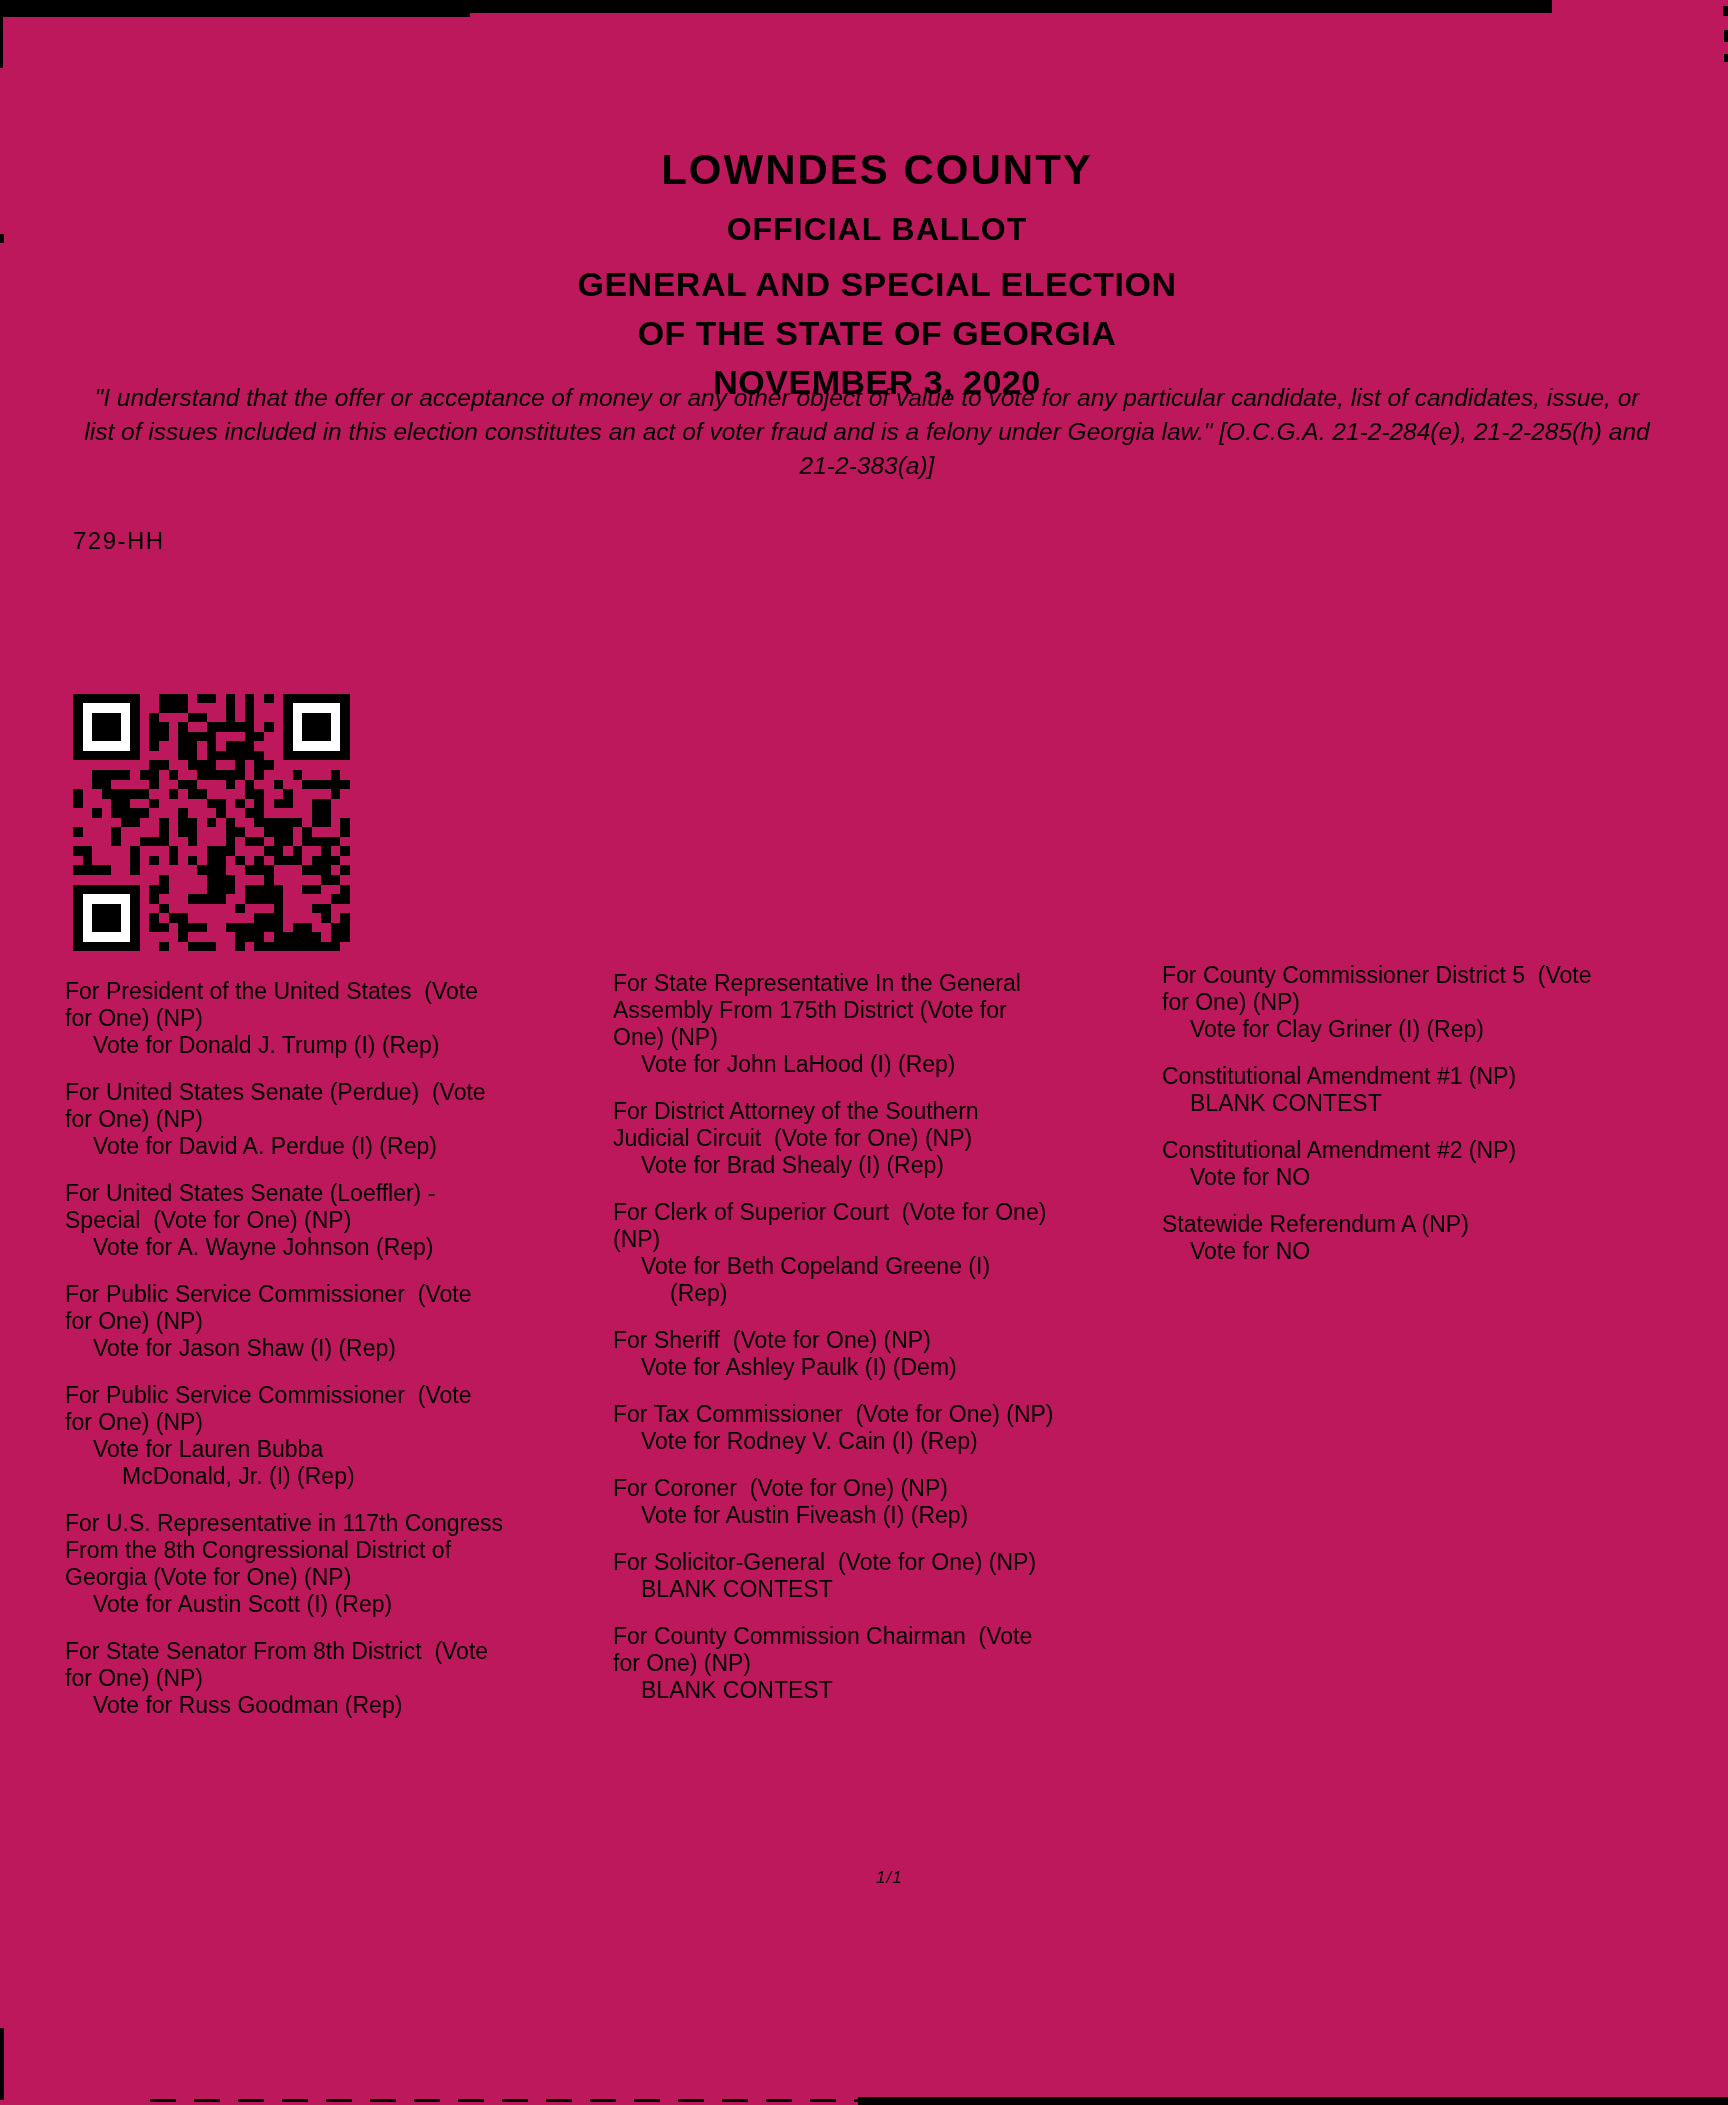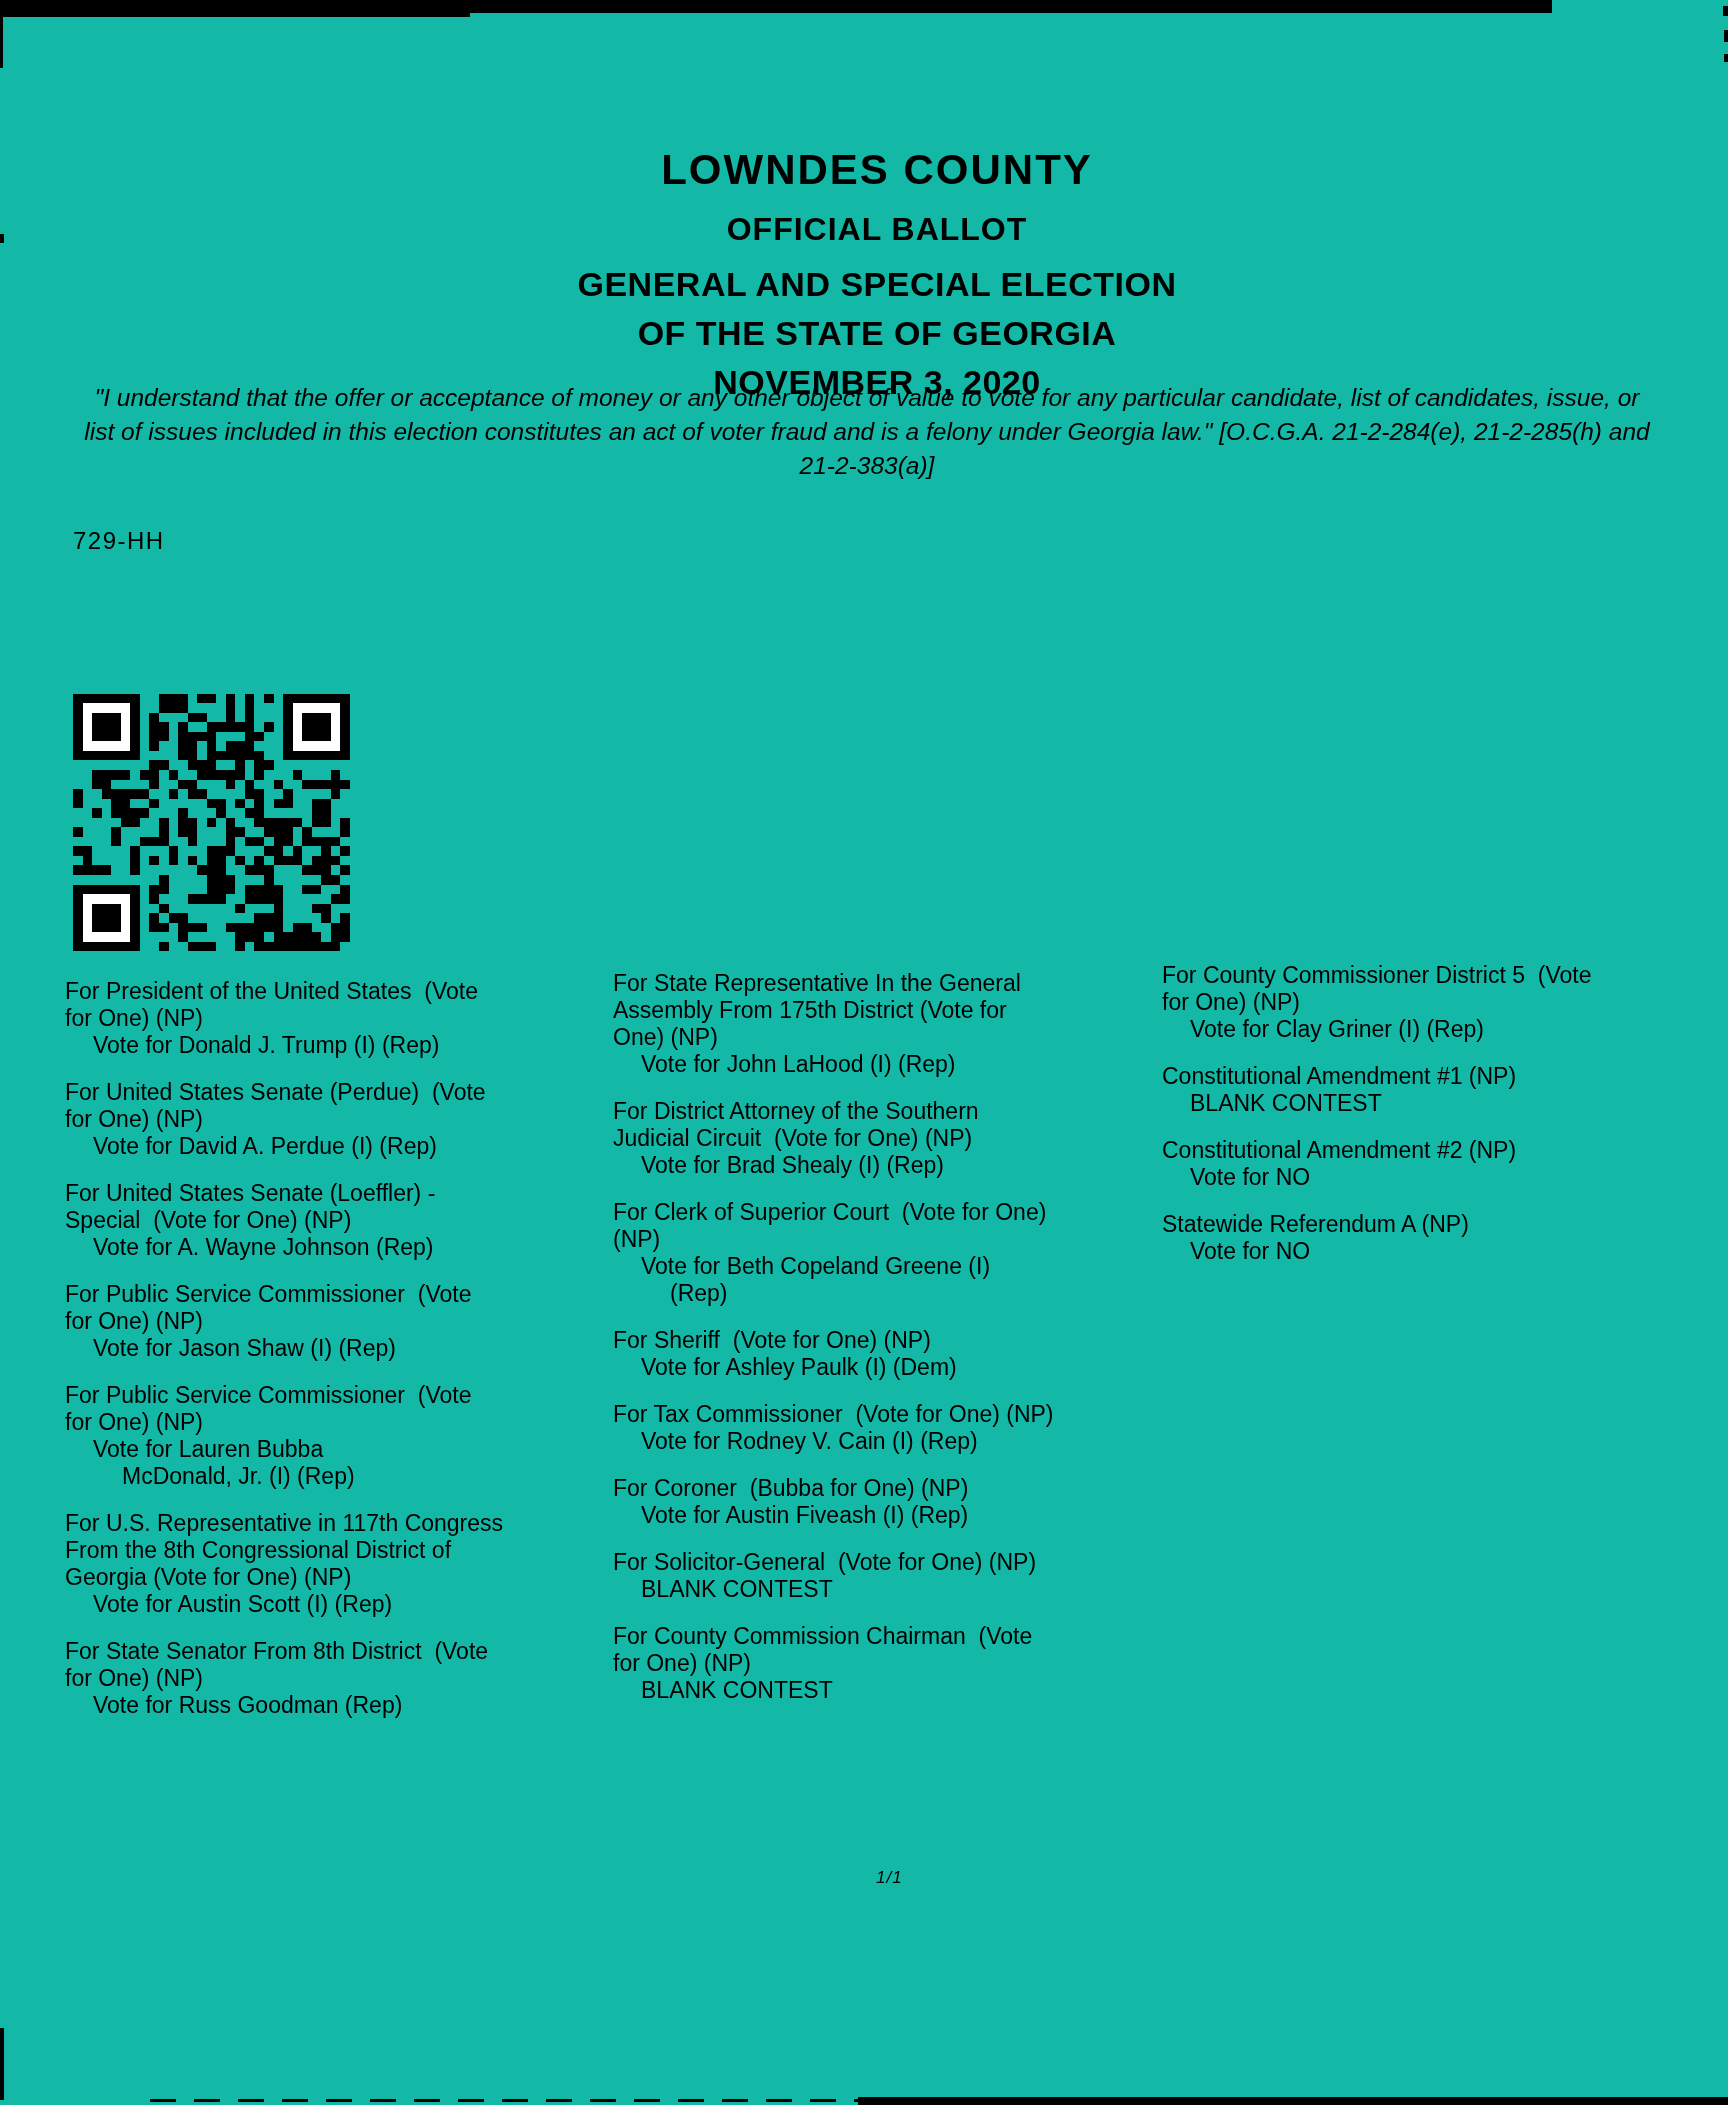--- a/index.html
+++ b/index.html
@@ -1,17 +1,17 @@
 <!DOCTYPE html>
 <html><head>
 <meta charset="utf-8">
 <style>
   html,body{margin:0;padding:0;background:#fff;}
   .page{
-    position:relative;width:1728px;height:2105px;background:#14b8a6;color:#000;
+    position:relative;width:1728px;height:2105px;background:#be185d;color:#000;
     font-family:"Liberation Sans","DejaVu Sans",sans-serif;overflow:hidden;
   }
   
   .art{position:absolute;background:#000;}
   .art-bottom-dashed{
     position:absolute;
     background:repeating-linear-gradient(90deg,#000 0 26px,transparent 26px 44px);
   }
   
   .hdr{
@@ -427,21 +427,21 @@
     </div>
     <div class="contest">
       <div class="c-title">For Sheriff  (Vote for One) (NP)</div>
       <div class="c-sel">Vote for Ashley Paulk (I) (Dem)</div>
     </div>
     <div class="contest">
       <div class="c-title">For Tax Commissioner  (Vote for One) (NP)</div>
       <div class="c-sel">Vote for Rodney V. Cain (I) (Rep)</div>
     </div>
     <div class="contest">
-      <div class="c-title">For Coroner  (Bubba for One) (NP)</div>
+      <div class="c-title">For Coroner  (Vote for One) (NP)</div>
       <div class="c-sel">Vote for Austin Fiveash (I) (Rep)</div>
     </div>
     <div class="contest">
       <div class="c-title">For Solicitor-General  (Vote for One) (NP)</div>
       <div class="c-sel">BLANK CONTEST</div>
     </div>
     <div class="contest">
       <div class="c-title">For County Commission Chairman  (Vote
 for One) (NP)</div>
       <div class="c-sel">BLANK CONTEST</div>

